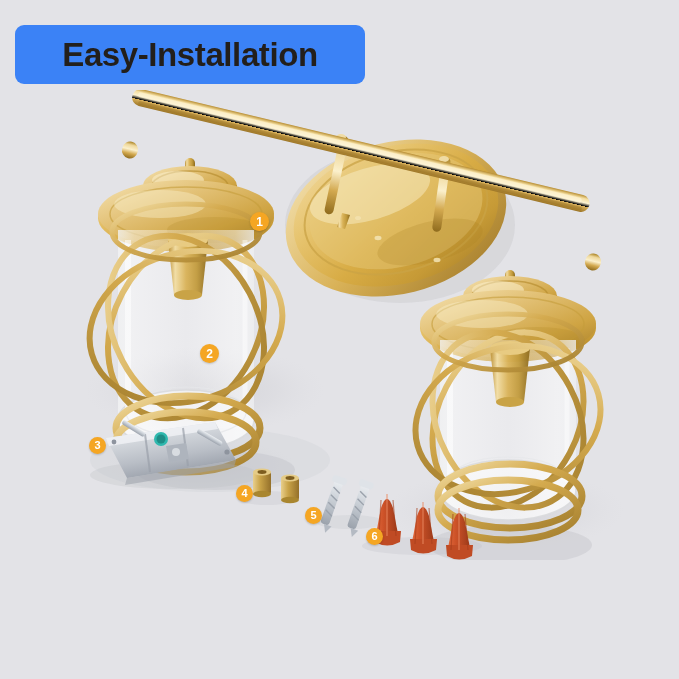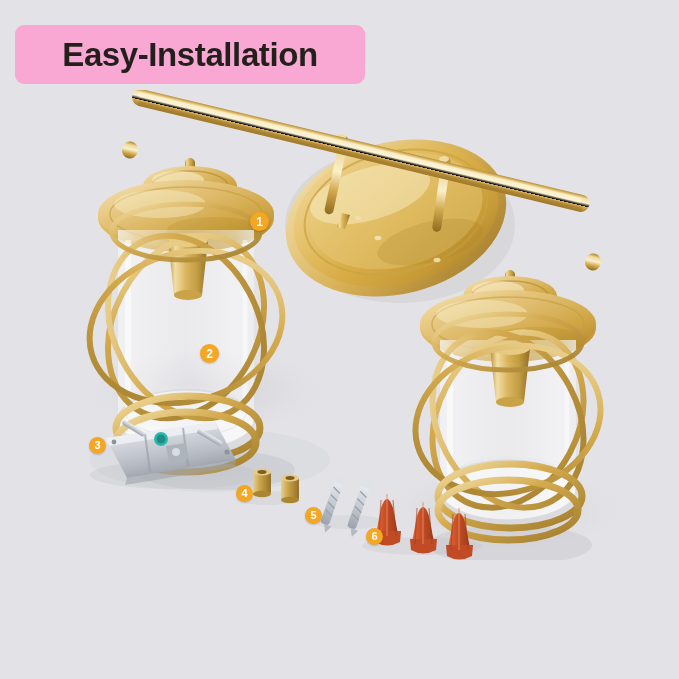--- a/index.html
+++ b/index.html
@@ -22,21 +22,21 @@
     overflow: hidden;
   }
 
   
   #title-banner {
     position: absolute;
     left: 15px;
     top: 25px;
     width: 350px;
     height: 59px;
-    background: #f9a8d4;
+    background: #3b82f6;
     border-radius: 9px;
     display: flex;
     align-items: center;
     justify-content: center;
   }
   #title-banner .banner-text {
     font-size: 33px;
     font-weight: bold;
     color: #231f1b;
     letter-spacing: -0.4px;

